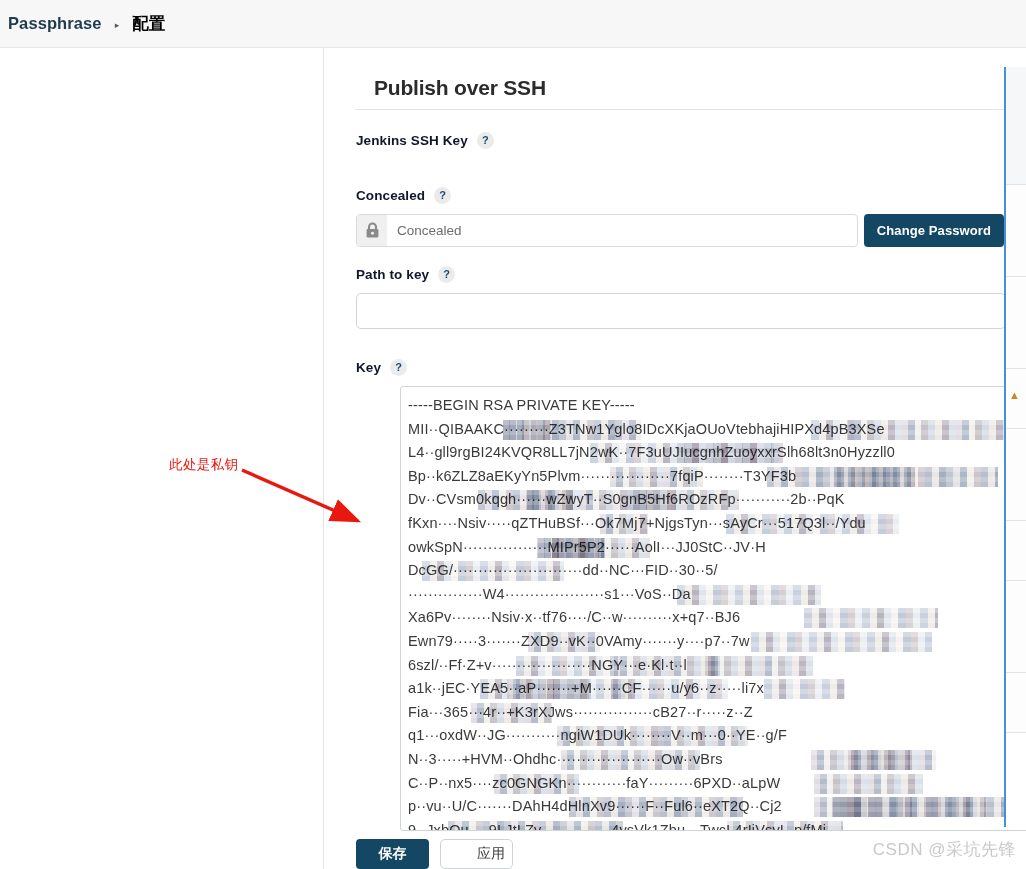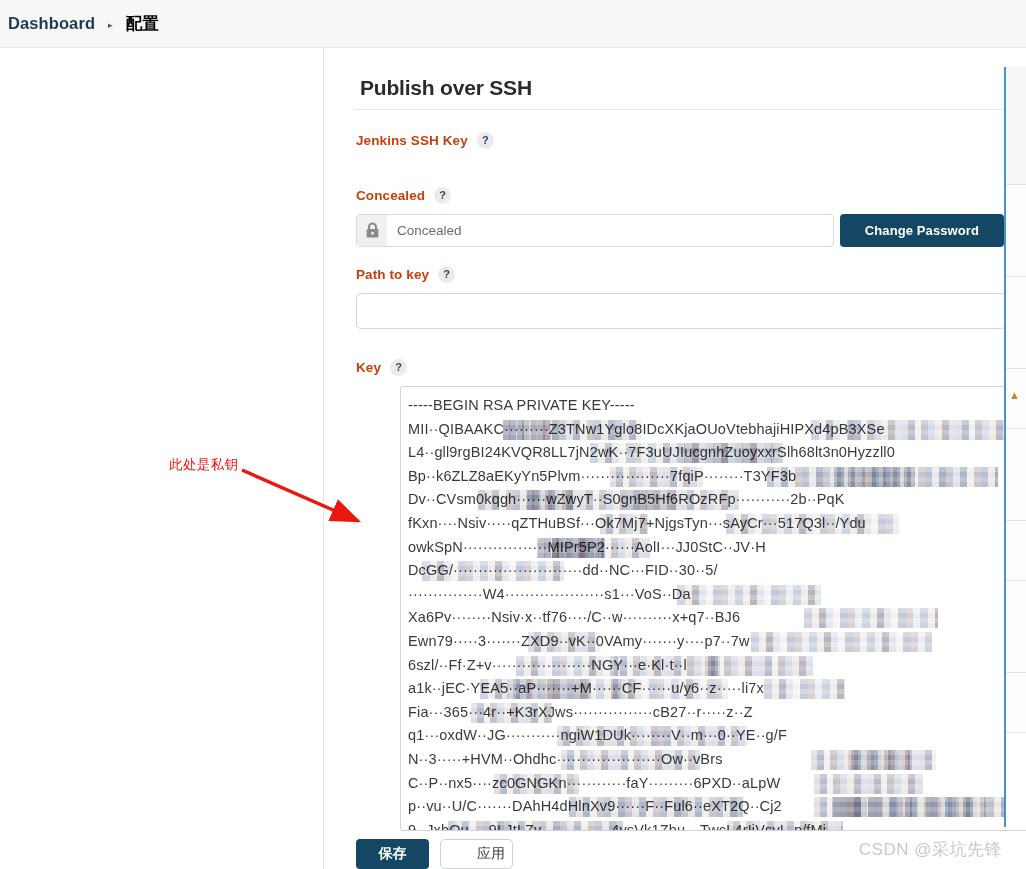--- a/index.html
+++ b/index.html
@@ -56,37 +56,37 @@
     width: 676px; height: 821px;
     background: #ffffff;
     padding: 28px 24px 0 31px;
   }
 
   #section-title {
     font-size: 21px;
     font-weight: bold;
     color: #2b2b2b;
     letter-spacing: -.2px;
-    margin: 0 0 9px 4px;
+    margin: 0 0 9px 18px;
   }
   #section-rule {
     border-bottom: 1px solid #e6e6e6;
     width: 651px;
     margin-left: -1px;
     margin-bottom: 22px;
   }
 
   .field-label-row {
     display: flex; align-items: center;
     margin-bottom: 10px;
   }
   .field-label {
     font-size: 13.5px;
     font-weight: bold;
-    color: #c2410c;
+    color: #0f172a;
     letter-spacing: .1px;
   }
   .help-icon {
     display: inline-flex;
     align-items: center; justify-content: center;
     width: 17px; height: 17px;
     margin-left: 9px;
     border-radius: 50%;
     background: #ebebeb;
     color: #1f4a73;
@@ -125,21 +125,21 @@
     padding: 0 10px;
     font-size: 13.5px;
     color: #4a4a4a;
     background: transparent;
     font-family: "Liberation Sans", sans-serif;
   }
   #passphrase-input::placeholder { color: #6d6d6d; opacity: 1; }
   #change-password-button {
     margin-left: 6px;
     flex: 0 0 auto;
-    padding: 0 25px;
+    padding: 0 13px;
     height: 33px;
     border: 0;
     border-radius: 4px;
     background: #134763;
     color: #ffffff;
     font-size: 13px;
     font-weight: bold;
     letter-spacing: .1px;
     cursor: pointer;
     font-family: "Liberation Sans", sans-serif;
@@ -329,33 +329,33 @@
   #peek-accent {
     position: absolute;
     left: 3px; top: 322px;
     color: #c98a1f;
     font-size: 11px;
   }
 
   
   #watermark {
     position: absolute;
-    right: 24px; bottom: 8px;
+    right: 10px; bottom: 8px;
     color: #c9c9c9;
     font-size: 17px;
     letter-spacing: .5px;
     white-space: nowrap;
     font-family: "Liberation Sans", "DejaVu Sans", sans-serif;
   }
 </style>
 </head>
 <body>
 
 <div id="breadcrumb-bar">
-  <span class="crumb crumb-dashboard">Dashboard</span>
+  <span class="crumb crumb-dashboard">Passphrase</span>
   <span class="crumb-sep">▸</span>
   <span class="crumb crumb-current">配置</span>
 </div>
 
 <div id="page-body">
 
   <div id="sidebar-column"></div>
 
   <div id="main-panel">
 

